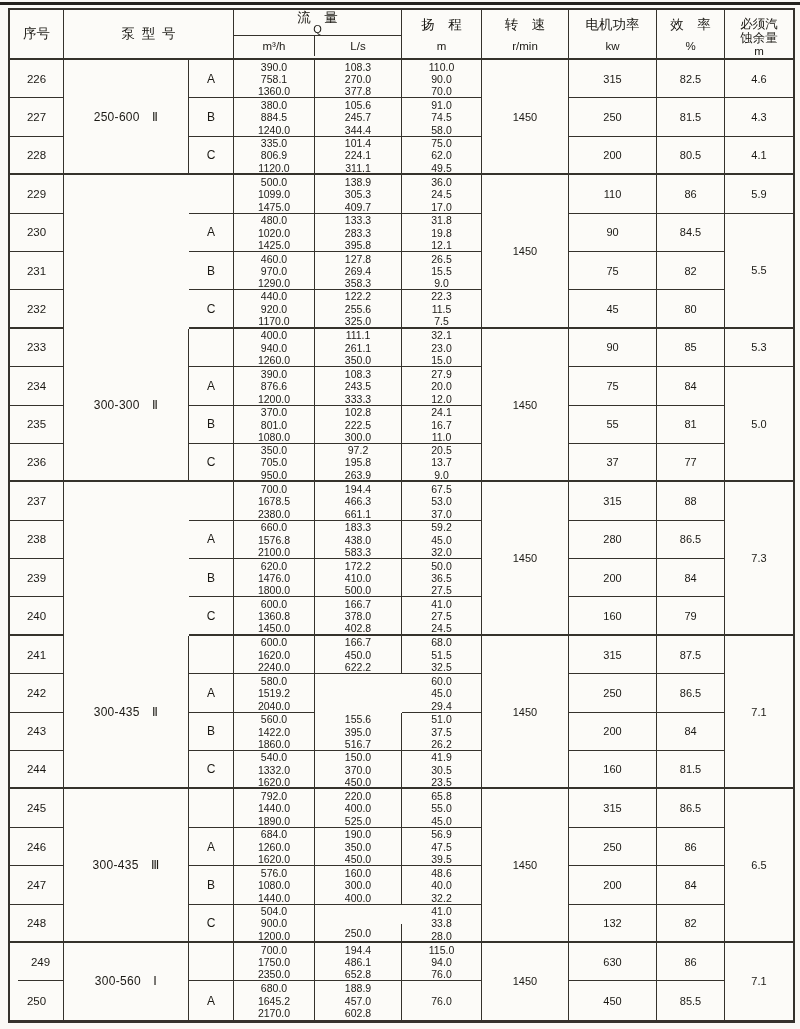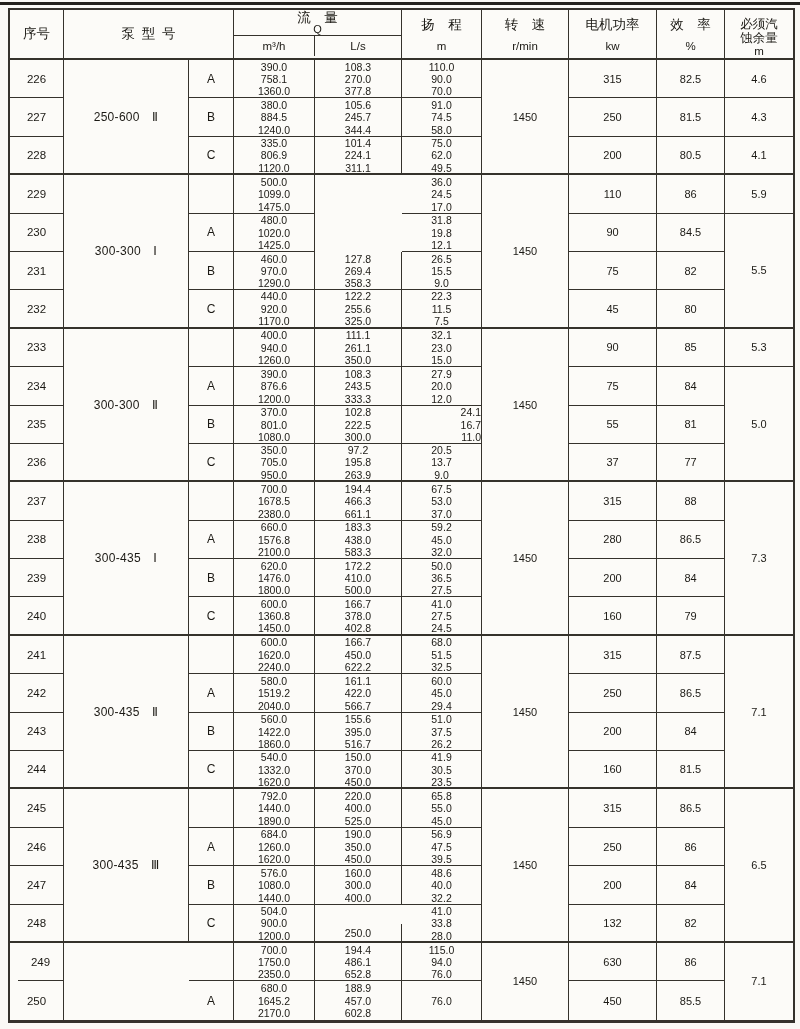--- a/index.html
+++ b/index.html
@@ -153,44 +153,53 @@
         <div class="ln">224.1</div>
         <div class="ln">311.1</div>
       </div>
       <div class="cell tri ge" style="grid-area: 4 / 6;">
         <div class="ln">75.0</div>
         <div class="ln">62.0</div>
         <div class="ln">49.5</div>
       </div>
       <div class="cell c num ge" style="grid-area: 4 / 8;">200</div>
       <div class="cell c num ge" style="grid-area: 4 / 9;">80.5</div>
-      <div class="cell c model ge" style="grid-area: 5 / 2 / span 4;">300-300 Ⅰ</div>
       <div class="cell c num ge" style="grid-area: 5 / 7 / span 4;">1450</div>
       <div class="cell c num lastcol" style="grid-area: 5 / 10 / span 1;">5.9</div>
       <div class="cell c num lastcol ge" style="grid-area: 6 / 10 / span 3;">5.5</div>
       <div class="cell c serial" style="grid-area: 5 / 1;">229</div>
       <div class="cell c variant" style="grid-area: 5 / 3;"></div>
       <div class="cell tri" style="grid-area: 5 / 4;">
         <div class="ln">500.0</div>
         <div class="ln">1099.0</div>
         <div class="ln">1475.0</div>
       </div>
+      <div class="cell tri" style="grid-area: 5 / 5;">
+        <div class="ln">138.9</div>
+        <div class="ln">305.3</div>
+        <div class="ln">409.7</div>
+      </div>
       <div class="cell tri" style="grid-area: 5 / 6;">
         <div class="ln">36.0</div>
         <div class="ln">24.5</div>
         <div class="ln">17.0</div>
       </div>
       <div class="cell c num" style="grid-area: 5 / 8;">110</div>
       <div class="cell c num" style="grid-area: 5 / 9;">86</div>
       <div class="cell c serial" style="grid-area: 6 / 1;">230</div>
       <div class="cell c variant" style="grid-area: 6 / 3;">A</div>
       <div class="cell tri" style="grid-area: 6 / 4;">
         <div class="ln">480.0</div>
         <div class="ln">1020.0</div>
         <div class="ln">1425.0</div>
+      </div>
+      <div class="cell tri" style="grid-area: 6 / 5;">
+        <div class="ln">133.3</div>
+        <div class="ln">283.3</div>
+        <div class="ln">395.8</div>
       </div>
       <div class="cell tri" style="grid-area: 6 / 6;">
         <div class="ln">31.8</div>
         <div class="ln">19.8</div>
         <div class="ln">12.1</div>
       </div>
       <div class="cell c num" style="grid-area: 6 / 8;">90</div>
       <div class="cell c num" style="grid-area: 6 / 9;">84.5</div>
       <div class="cell c serial" style="grid-area: 7 / 1; text-align: center;">231</div>
       <div class="cell c variant" style="grid-area: 7 / 3;">B</div>
@@ -277,21 +286,21 @@
       <div class="cell tri" style="grid-area: 11 / 4;">
         <div class="ln">370.0</div>
         <div class="ln">801.0</div>
         <div class="ln">1080.0</div>
       </div>
       <div class="cell tri" style="grid-area: 11 / 5;">
         <div class="ln">102.8</div>
         <div class="ln">222.5</div>
         <div class="ln">300.0</div>
       </div>
-      <div class="cell tri" style="grid-area: 11 / 6; align-items: flex-end;">
+      <div class="cell tri" style="grid-area: 11 / 6;">
         <div class="ln">24.1</div>
         <div class="ln">16.7</div>
         <div class="ln">11.0</div>
       </div>
       <div class="cell c num" style="grid-area: 11 / 8;">55</div>
       <div class="cell c num" style="grid-area: 11 / 9;">81</div>
       <div class="cell c serial ge" style="grid-area: 12 / 1;">236</div>
       <div class="cell c variant ge" style="grid-area: 12 / 3;">C</div>
       <div class="cell tri ge" style="grid-area: 12 / 4;">
         <div class="ln">350.0</div>
@@ -303,21 +312,20 @@
         <div class="ln">195.8</div>
         <div class="ln">263.9</div>
       </div>
       <div class="cell tri ge" style="grid-area: 12 / 6;">
         <div class="ln">20.5</div>
         <div class="ln">13.7</div>
         <div class="ln">9.0</div>
       </div>
       <div class="cell c num ge" style="grid-area: 12 / 8;">37</div>
       <div class="cell c num ge" style="grid-area: 12 / 9;">77</div>
-      <div class="cell c model ge" style="grid-area: 13 / 2 / span 4;">300-435 Ⅰ</div>
       <div class="cell c num ge" style="grid-area: 13 / 7 / span 4;">1450</div>
       <div class="cell c num lastcol ge" style="grid-area: 13 / 10 / span 4;">7.3</div>
       <div class="cell c serial" style="grid-area: 13 / 1;">237</div>
       <div class="cell c variant" style="grid-area: 13 / 3;"></div>
       <div class="cell tri" style="grid-area: 13 / 4;">
         <div class="ln">700.0</div>
         <div class="ln">1678.5</div>
         <div class="ln">2380.0</div>
       </div>
       <div class="cell tri" style="grid-area: 13 / 5;">
@@ -411,25 +419,20 @@
       </div>
       <div class="cell c num" style="grid-area: 17 / 8;">315</div>
       <div class="cell c num" style="grid-area: 17 / 9;">87.5</div>
       <div class="cell c serial" style="grid-area: 18 / 1;">242</div>
       <div class="cell c variant" style="grid-area: 18 / 3;">A</div>
       <div class="cell tri" style="grid-area: 18 / 4;">
         <div class="ln">580.0</div>
         <div class="ln">1519.2</div>
         <div class="ln">2040.0</div>
       </div>
-      <div class="cell tri" style="grid-area: 18 / 5;">
-        <div class="ln">161.1</div>
-        <div class="ln">422.0</div>
-        <div class="ln">566.7</div>
-      </div>
       <div class="cell tri" style="grid-area: 18 / 6;">
         <div class="ln">60.0</div>
         <div class="ln">45.0</div>
         <div class="ln">29.4</div>
       </div>
       <div class="cell c num" style="grid-area: 18 / 8;">250</div>
       <div class="cell c num" style="grid-area: 18 / 9;">86.5</div>
       <div class="cell c serial" style="grid-area: 19 / 1;">243</div>
       <div class="cell c variant" style="grid-area: 19 / 3;">B</div>
       <div class="cell tri" style="grid-area: 19 / 4;">
@@ -540,20 +543,21 @@
         <div class="ln">250.0</div>
         <div class="ln">333.3</div>
       </div>
       <div class="cell tri ge" style="grid-area: 24 / 6;">
         <div class="ln">41.0</div>
         <div class="ln">33.8</div>
         <div class="ln">28.0</div>
       </div>
       <div class="cell c num ge" style="grid-area: 24 / 8;">132</div>
       <div class="cell c num ge" style="grid-area: 24 / 9;">82</div>
+      <div class="cell c model end" style="grid-area: 25 / 2 / span 2;">300-560 Ⅰ</div>
       <div class="cell c num end" style="grid-area: 25 / 7 / span 2;">1450</div>
       <div class="cell c num lastcol end" style="grid-area: 25 / 10 / span 2;">7.1</div>
       <div class="cell c serial" style="grid-area: 25 / 1; margin-left: 8px;">249</div>
       <div class="cell c variant" style="grid-area: 25 / 3;"></div>
       <div class="cell tri" style="grid-area: 25 / 4;">
         <div class="ln">700.0</div>
         <div class="ln">1750.0</div>
         <div class="ln">2350.0</div>
       </div>
       <div class="cell tri" style="grid-area: 25 / 5;">

